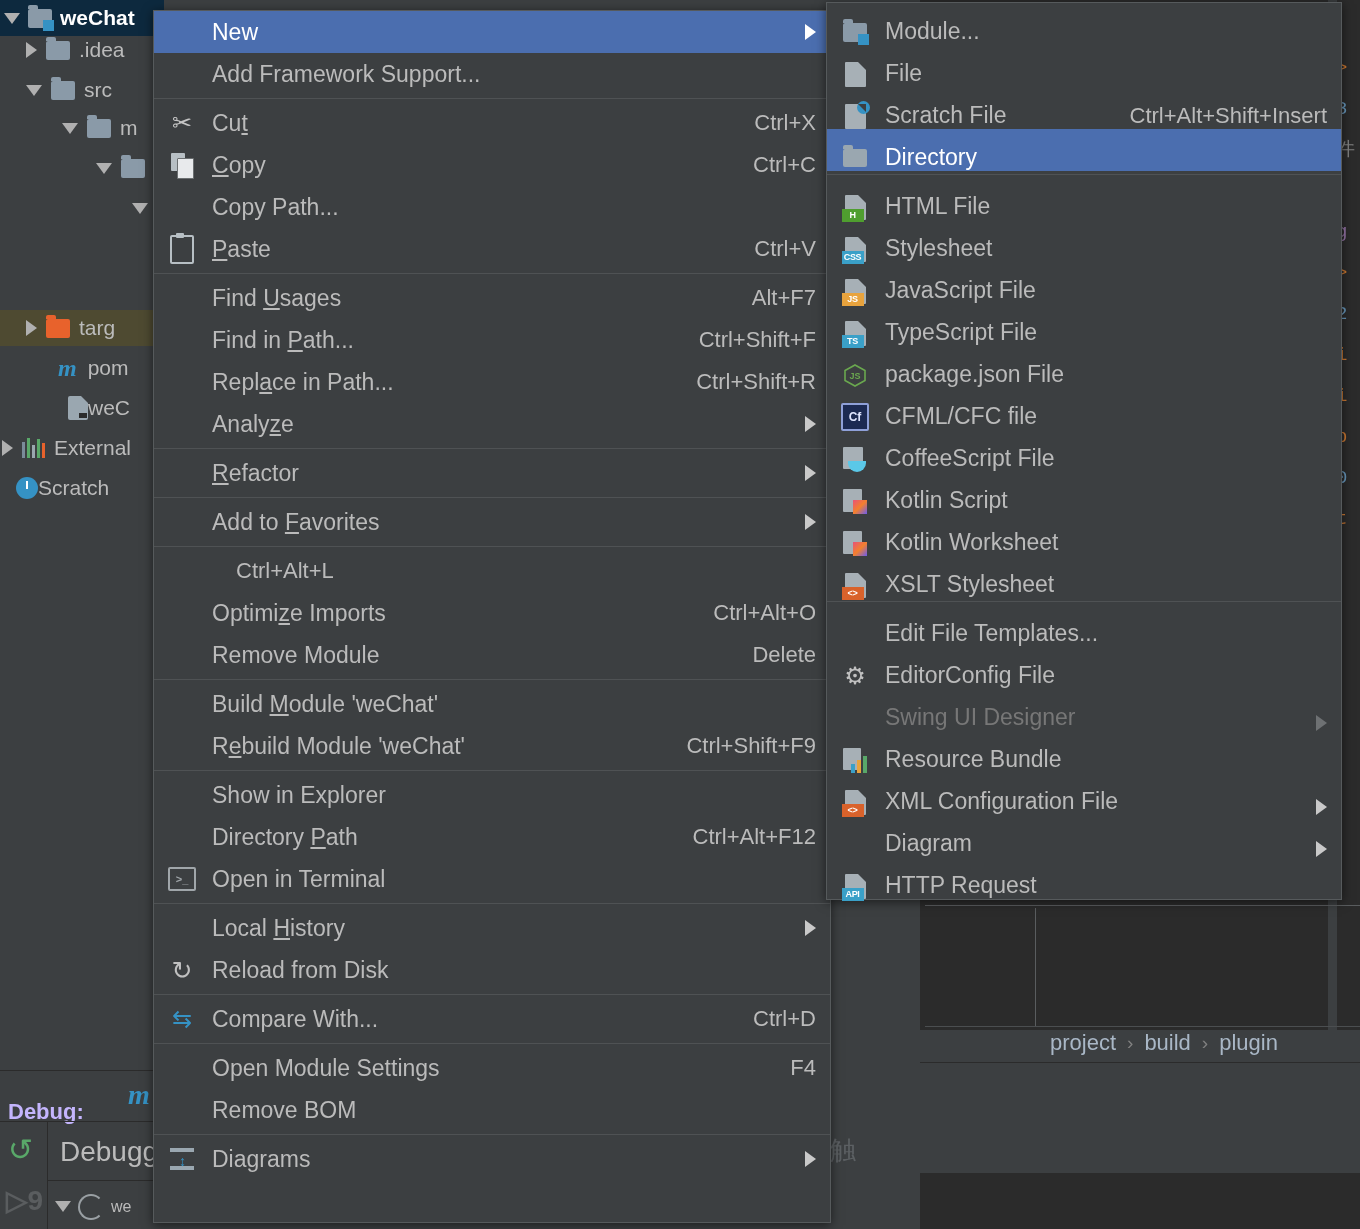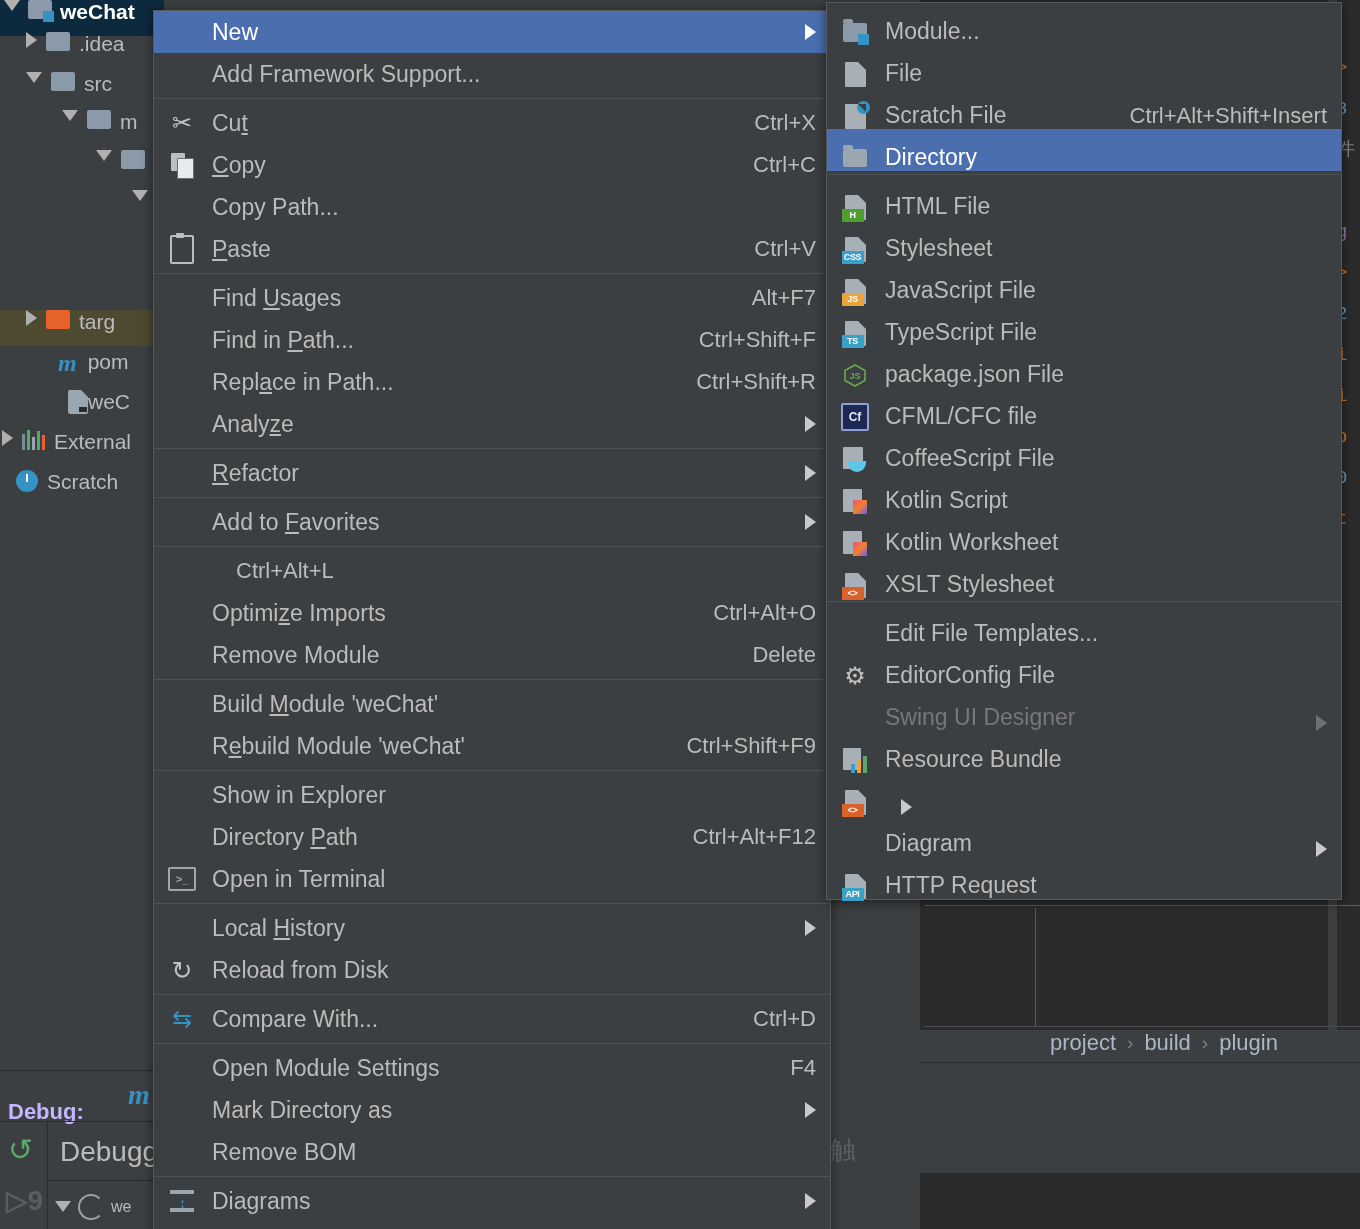--- a/index.html
+++ b/index.html
@@ -31,21 +31,21 @@
     position: absolute;
     left: 0; top: 0;
     width: 160px; height: 26px;
     background: #0d293e;
   }
   .tree-row {
     position: absolute;
     left: 0;
     height: 36px;
     display: flex;
-    align-items: flex-start;
+    align-items: center;
     font-size: 21px;
     color: #bbbbbb;
     white-space: nowrap;
     overflow: hidden;
   }
   .tree-row.selected-title {
     background: #0d293e;
     color: #ffffff;
     font-weight: bold;
   }
@@ -569,21 +569,21 @@
       <span class="bars-ic">
         <i style="height:16px;background:#7a8b99;"></i>
         <i style="height:20px;background:#59a869;"></i>
         <i style="height:13px;background:#9aa7b0;"></i>
         <i style="height:19px;background:#59a869;"></i>
         <i style="height:15px;background:#e8622c;"></i>
       </span>
       <span>External</span>
     </div>
 
-    <div class="tree-row" style="top:470px;left:16px;gap:9px;">
+    <div class="tree-row" style="top:470px;left:16px;">
       <span class="clock-ic"></span>
       <span>Scratch</span>
     </div>
   </div>
 
   <div class="debug-strip">
     <div class="debug-label">Debug:</div>
     <div class="debug-m">m</div>
     <div class="debug-tabs">
       <div class="dbg-btn-col">
@@ -769,25 +769,20 @@
         <span class="sc">Ctrl+D</span>
       </div>
       <div class="sep"></div>
       <div class="mi">
         <span class="ic"></span>
         <span class="lbl">Open Module Settings</span>
         <span class="sc">F4</span>
       </div>
       <div class="mi">
         <span class="ic"></span>
-        <span class="lbl">Mark Directory as</span>
-        <span class="arr"></span>
-      </div>
-      <div class="mi">
-        <span class="ic"></span>
         <span class="lbl">Remove BOM</span>
       </div>
       <div class="sep"></div>
       <div class="mi">
         <span class="ic">
           <span class="diagrams-ic">
             <span class="t"></span>
             <span class="b"></span>
             <i>↕</i>
           </span>
@@ -941,20 +936,21 @@
           </span>
         </span>
         <span class="lbl">Resource Bundle</span>
       </div>
       <div class="mi">
         <span class="ic">
           <span class="doc-ic">
             <span class="tag" style="background:#d9622b;">&lt;&gt;</span>
           </span>
         </span>
+        <span class="lbl">XML Configuration File</span>
         <span class="arr"></span>
       </div>
       <div class="mi">
         <span class="ic"></span>
         <span class="lbl">Diagram</span>
         <span class="arr"></span>
       </div>
       <div class="mi">
         <span class="ic">
           <span class="doc-ic">

